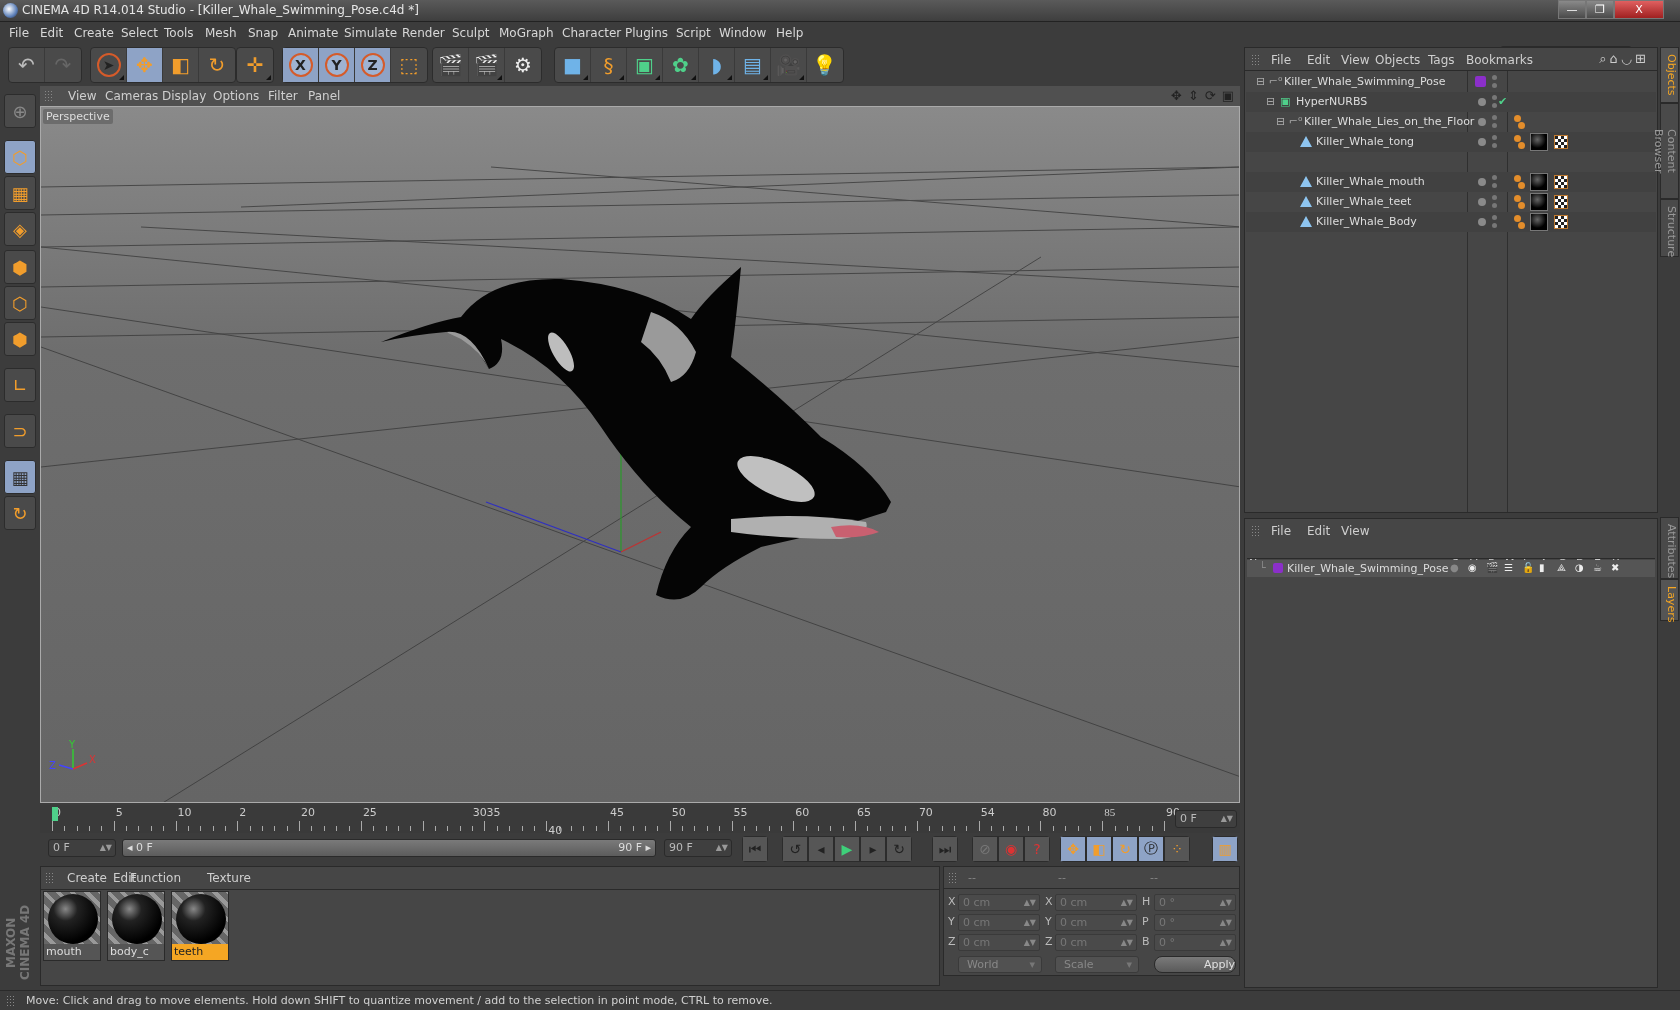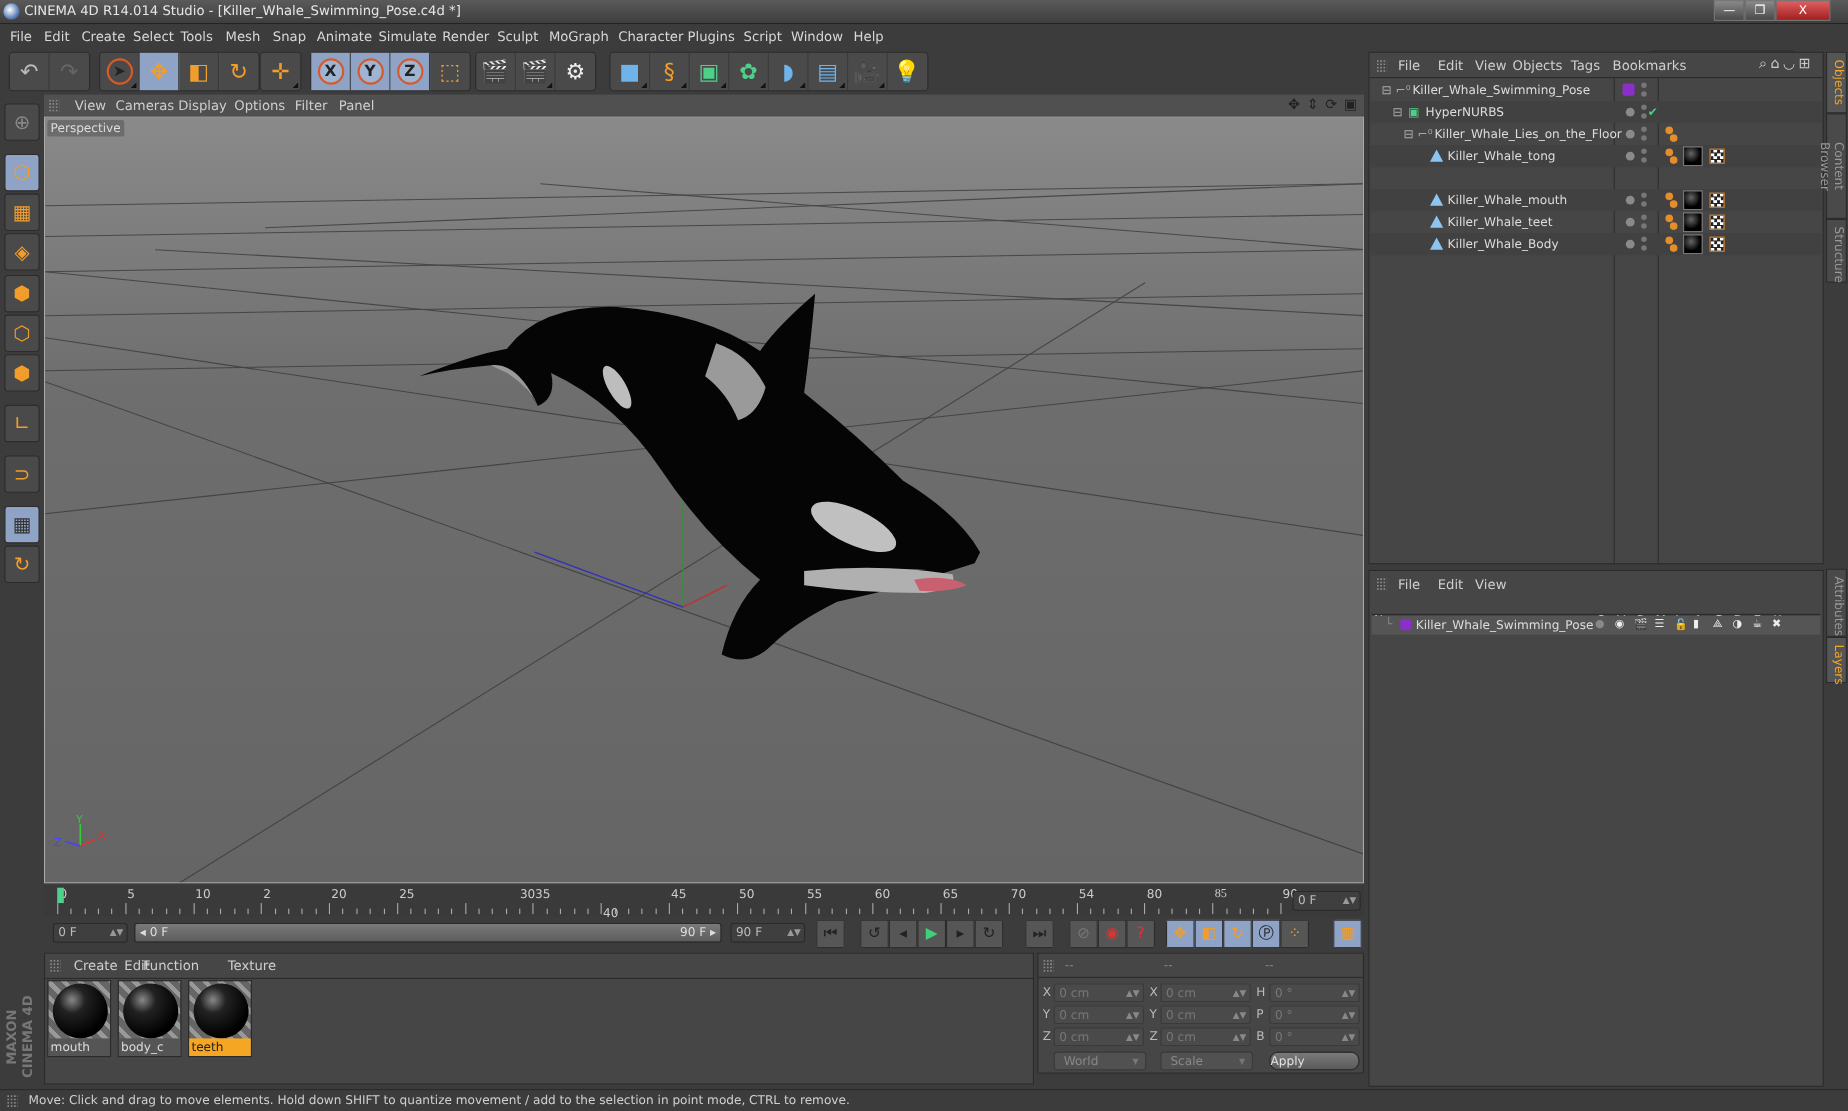--- a/index.html
+++ b/index.html
@@ -50,21 +50,21 @@
 .mat .lbl{position:absolute;left:0;bottom:0;width:100%;height:16px;background:#555;color:#ddd;font-size:11px;padding-left:2px;line-height:16px}
 .mat.sel .lbl{background:#f5a623;color:#222}
 #maxon{left:4px;top:900px;width:34px;height:85px;color:#777;font-weight:bold;font-size:12px;writing-mode:vertical-rl;transform:rotate(180deg);text-align:center;line-height:14px}
 #coords{left:943px;top:866px;width:297px;height:110px;background:#464646;border:1px solid #2a2a2a}
 #coords .dash{position:absolute;top:4px;color:#888;font-size:11px}
 .cl{position:absolute;color:#bbb;font-size:11px}
 .cf{position:absolute;width:82px;height:17px;background:#4a4a4a;border:1px solid #3a3a3a;border-radius:2px;color:#777;font-size:11px;padding-left:4px;line-height:15px}
 .cf .spin{position:absolute;right:3px;top:0;font-size:8px;color:#888}
 .cdrop{position:absolute;width:84px;height:17px;background:#515151;border:1px solid #3a3a3a;border-radius:3px;color:#888;font-size:11px;padding-left:8px;line-height:15px}
 .cdrop::after{content:"▾";position:absolute;right:6px;top:0;color:#777}
-.apply{position:absolute;width:82px;height:17px;background:linear-gradient(#7a7a7a,#5a5a5a);border:1px solid #2a2a2a;border-radius:8px;color:#e0e0e0;font-size:11px;text-align:left;line-height:15px}
+.apply{position:absolute;width:82px;height:17px;background:linear-gradient(#7a7a7a,#5a5a5a);border:1px solid #2a2a2a;border-radius:8px;color:#e0e0e0;font-size:11px;text-align:right;line-height:15px}
 #statusbar{left:0;top:990px;width:1680px;height:20px;background:#3c3c3c;border-top:1px solid #2a2a2a}
 #statusbar .txt{position:absolute;left:26px;top:3px;color:#d0d0d0;font-size:11px;white-space:nowrap}
 #objpanel{left:1244px;top:47px;width:414px;height:466px;background:#464646;border:1px solid #2a2a2a}
 #objpanel .om{position:absolute;top:5px;color:#cfcfcf;font-size:12px}
 .orow{position:absolute;left:1px;width:410px;height:20px;font-size:11px;color:#ddd}
 .orow.alt{background:#414141}
 .orow .name{position:absolute;top:3px;white-space:nowrap}
 .tri{position:absolute;top:4px;width:0;height:0;border-left:6px solid transparent;border-right:6px solid transparent;border-bottom:11px solid #8ec5f0}
 .dot{position:absolute;width:8px;height:8px;border-radius:50%;background:#8a8a8a}
 .dotsm{position:absolute;width:5px;height:5px;border-radius:50%;background:#777}

